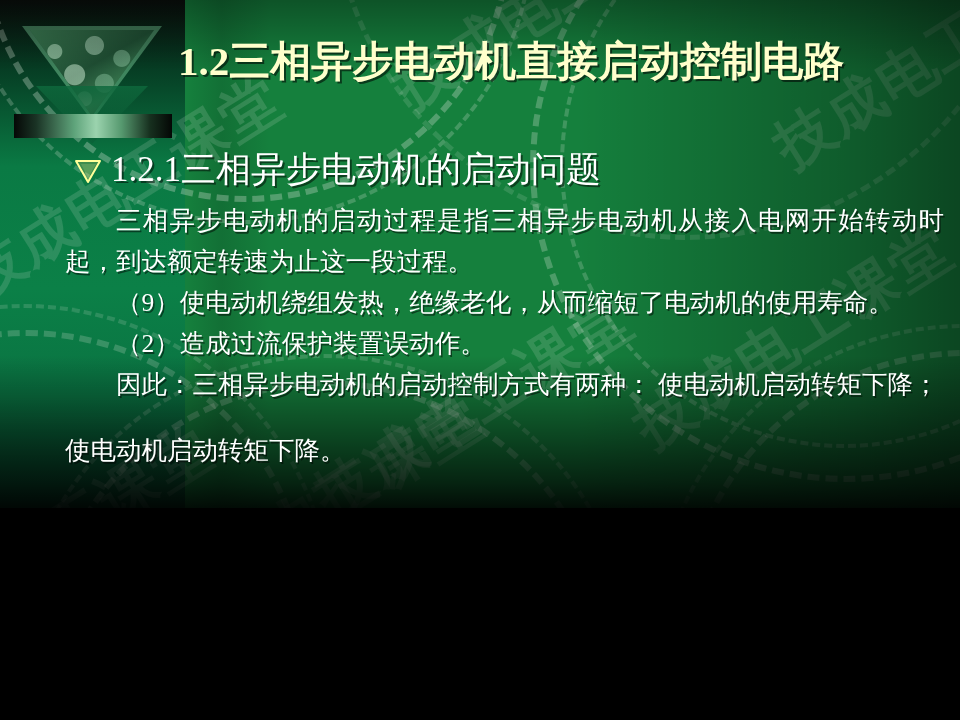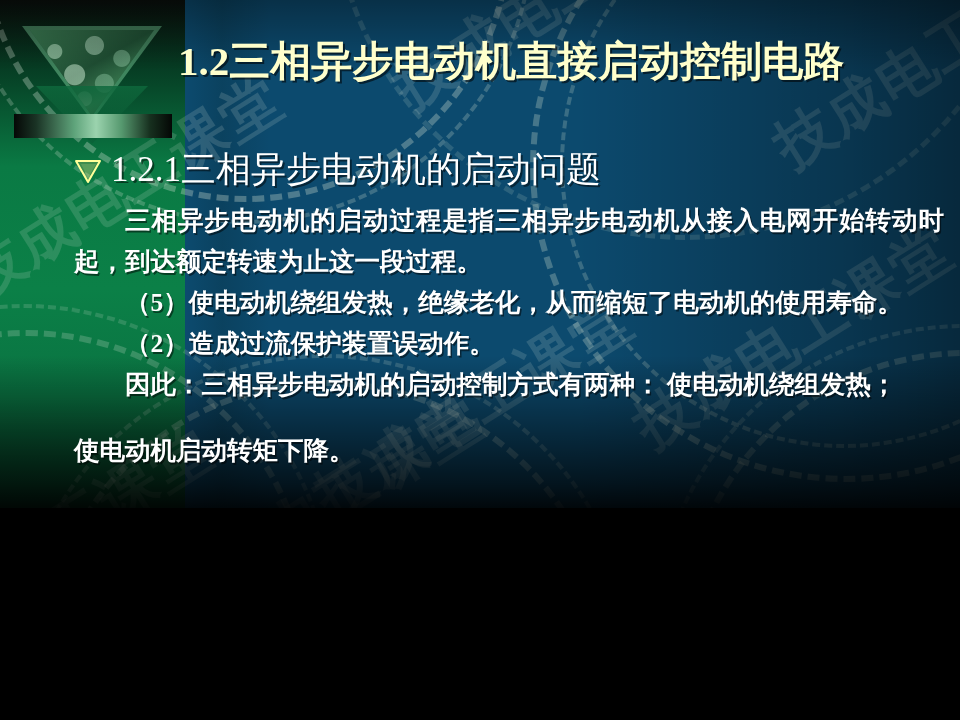--- a/index.html
+++ b/index.html
@@ -6,21 +6,21 @@
     margin: 0;
     padding: 0;
     background: #000;
   }
   #slide {
     position: relative;
     width: 960px;
     height: 508px;
     overflow: hidden;
     font-family: "Liberation Serif", "DejaVu Serif", serif;
-    background: #0c4a6e;
+    background: #15803d;
   }
 
   
   .bg-base {
     position: absolute;
     inset: 0;
     background:
       radial-gradient(ellipse 620px 480px at 8% 38%, #0b8048 0%, #0a6f40 32%, #06492a 58%, #03built 0%, rgba(3,20,12,0) 78%),
       linear-gradient(165deg, #021008 0%, #042415 22%, #05361f 48%, #042113 72%, #010704 100%);
   }
@@ -153,23 +153,22 @@
     position: absolute;
     left: 62px; top: 200px;
     width: 882px;
     color: #ffffff;
     font-size: 25.5px;
     line-height: 41px;
     text-shadow: 1.5px 1.5px 0 rgba(0,0,0,0.5);
     text-align: justify;
   }
   .body p {
-    margin: 0 0 0 12px;
+    margin: 0 0 0 3px;
     text-indent: 2em;
-    font-weight: bold;
   }
   .body p.noindent { text-indent: 0; }
   .body p.gap { margin-top: 25px; }
 </style>
 </head>
 <body>
 
 <div id="slide">
 
   <div class="bg-base"></div>
@@ -220,19 +219,19 @@
   <div class="subtitle-row">
     <svg class="chevron" viewBox="0 0 28 28">
       <path d="M2 5 L26 5 L14 26 Z" fill="#d8d06a" fill-opacity="0.25" stroke="#ffff99" stroke-width="2" stroke-linejoin="round"></path>
       <path d="M7 8 L22 8 L14 22 Z" fill="#ffffaa" fill-opacity="0.15"></path>
     </svg>
     <span class="subtitle">1.2.1三相异步电动机的启动问题</span>
   </div>
 
   <div class="body">
     <p>三相异步电动机的启动过程是指三相异步电动机从接入电网开始转动时起，到达额定转速为止这一段过程。</p>
-    <p>（5）使电动机绕组发热，绝缘老化，从而缩短了电动机的使用寿命。</p>
+    <p>（9）使电动机绕组发热，绝缘老化，从而缩短了电动机的使用寿命。</p>
     <p>（2）造成过流保护装置误动作。</p>
-    <p>因此：三相异步电动机的启动控制方式有两种：  使电动机绕组发热；</p>
+    <p>因此：三相异步电动机的启动控制方式有两种：  使电动机启动转矩下降；</p>
     <p class="noindent gap">使电动机启动转矩下降。</p>
   </div>
 
 </div>
 
 </body></html>

